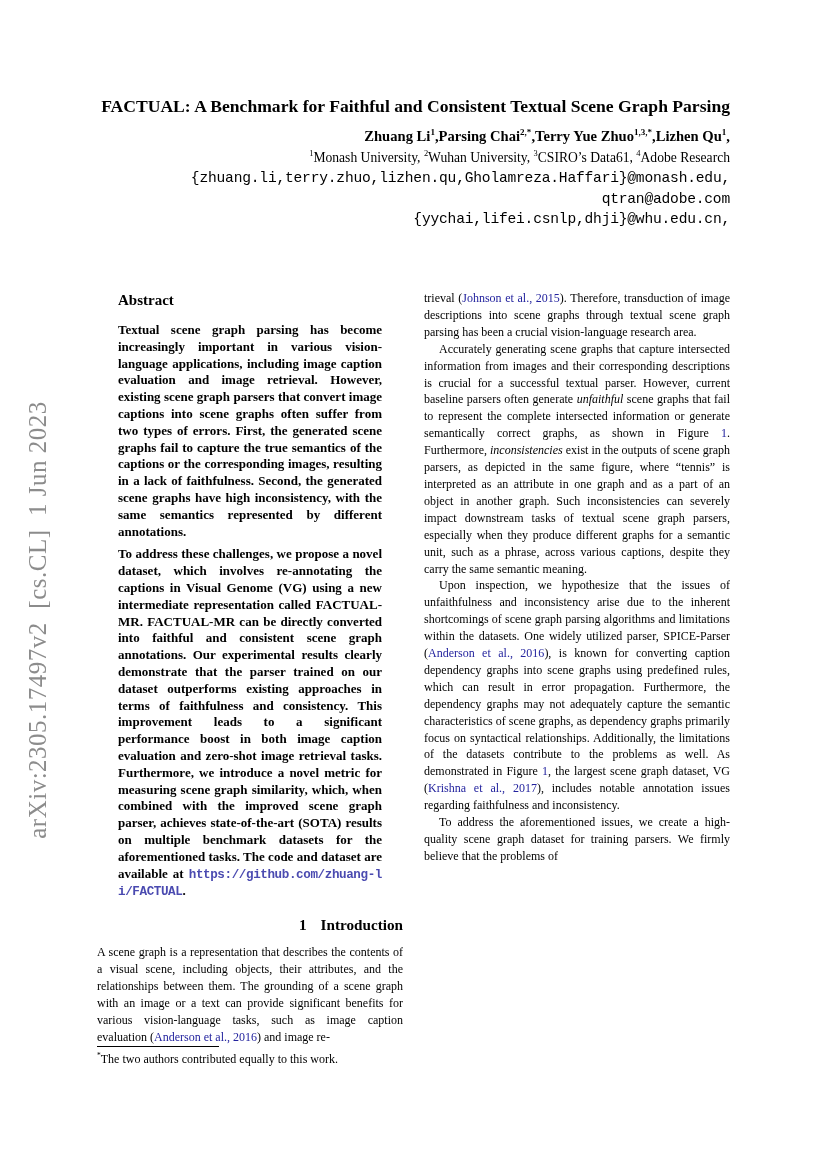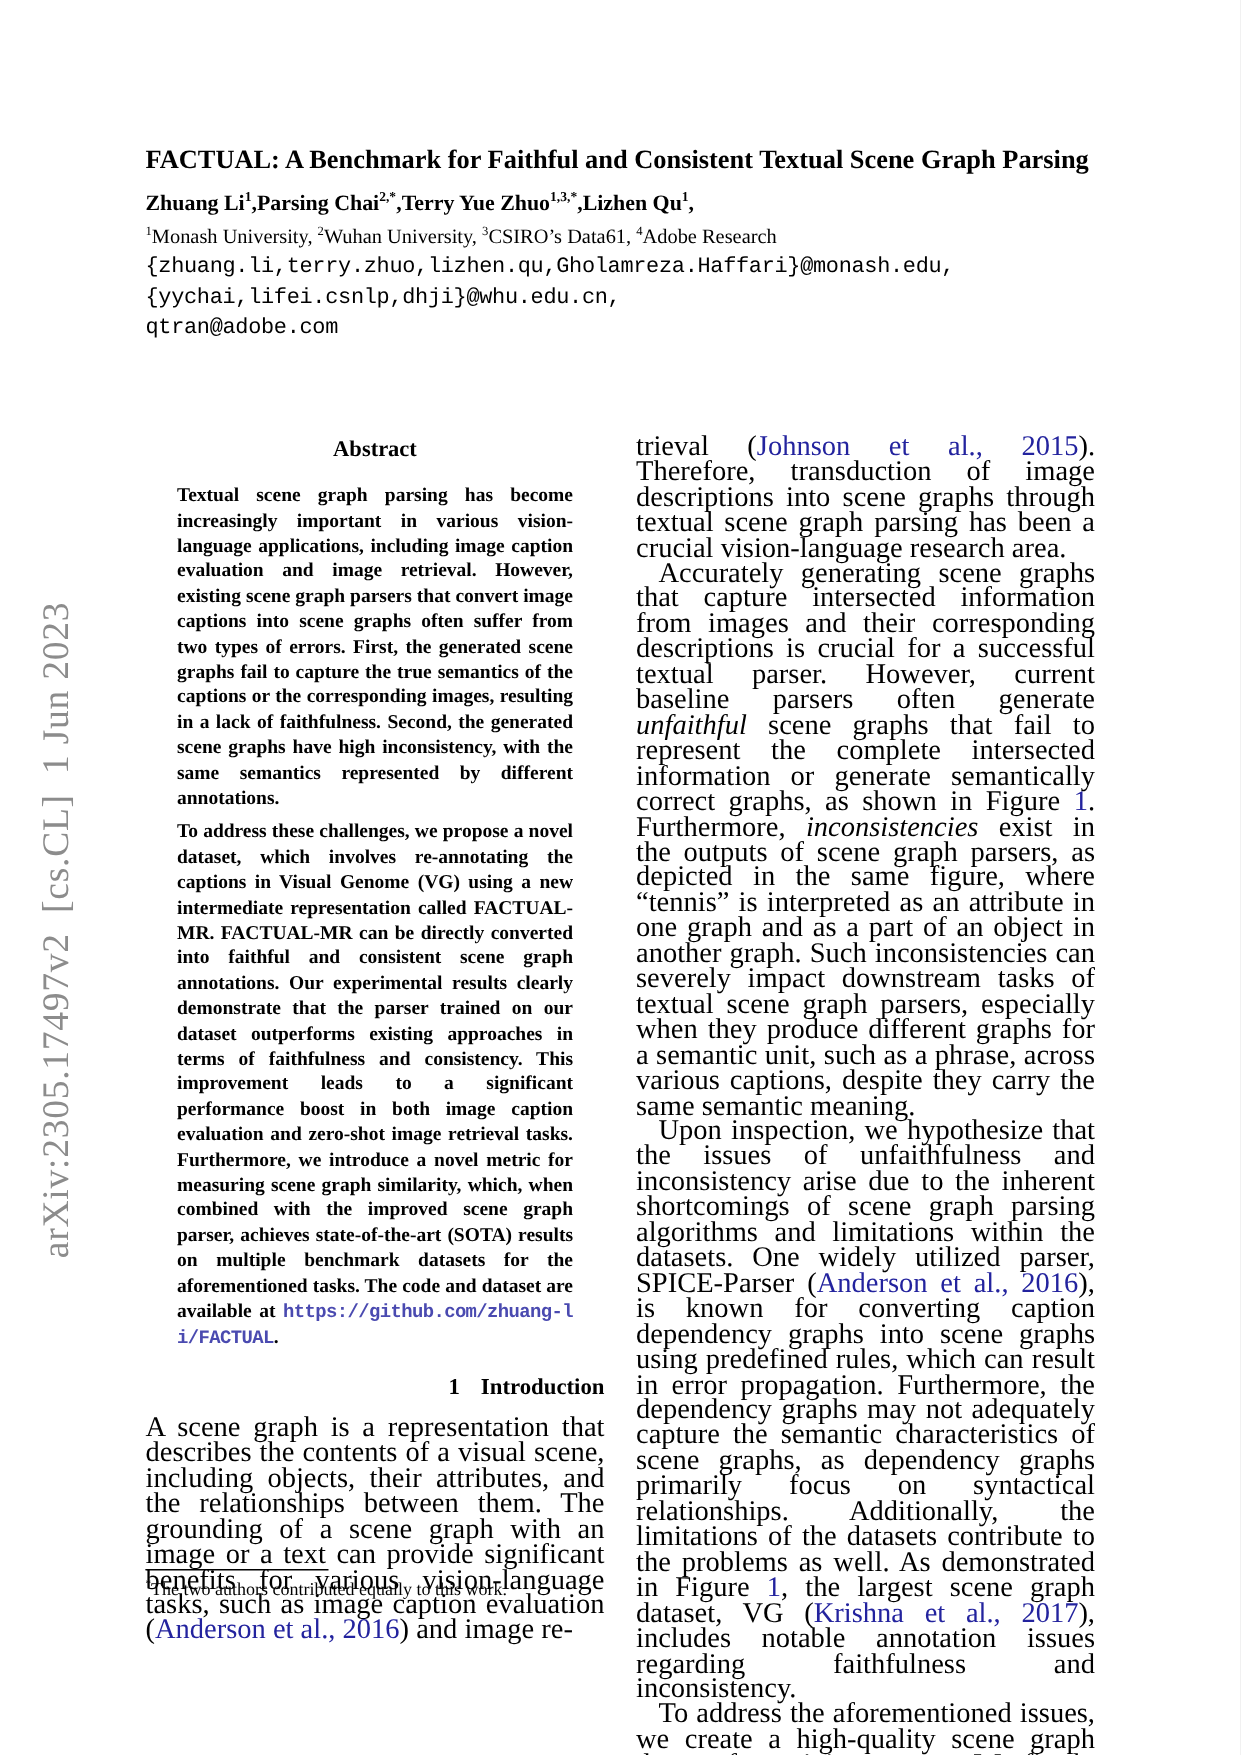--- a/index.html
+++ b/index.html
@@ -16,38 +16,38 @@
   .arxiv-anchor{position:absolute;left:38px;top:620px;width:0;height:0;}
   .arxiv-text{
     position:absolute;left:0;top:0;
     transform:translate(-50%,-50%) rotate(-90deg);
     white-space:pre;
     font-size:25px;
     letter-spacing:0.5px;
     color:var(--watermark,#8c8c8c);
   }
   
-  .header{position:absolute;left:97px;top:95px;width:633px;text-align:left;}
+  .header{position:absolute;left:97px;top:95px;width:633px;text-align:right;}
   .title{font-size:17.6px;font-weight:bold;line-height:1.27;margin:0;}
   .authors{font-size:14.6px;font-weight:bold;line-height:20px;margin-top:9px;}
   .authors .line{white-space:nowrap;}
   .affil{font-size:13.6px;line-height:19px;margin-top:2px;}
   .emails{font-family:Liberation Mono, monospace;font-size:14.6px;line-height:20.5px;margin-top:1px;letter-spacing:-0.2px;}
   .sup{vertical-align:super;font-size:62%;line-height:0;}
   
   .col{position:absolute;width:306px;text-align:justify;}
   .col-left{left:97px;top:292px;}
   .col-right{left:424px;top:290px;}
   .abstract{margin:0 21px;}
-  .abstract-heading{font-size:15px;font-weight:bold;text-align:center;margin:0 0 13px 0;}
+  .abstract-heading{font-size:15px;font-weight:bold;text-align:left;margin:0 0 13px 0;}
   .abs-p{font-size:13px;line-height:16.8px;margin:0;font-weight:bold;}
   .abs-p + .abs-p{margin-top:6px;}
   .sec-heading{font-size:15.2px;font-weight:bold;margin:15px 0 0 0;text-align:right;}
   .sec-heading .sec-num{display:inline-block;margin-right:14px;}
-  .body-p{font-size:19px;line-height:16.9px;margin:0;}
+  .body-p{font-size:12px;line-height:16.9px;margin:0;}
   .body-p.first{margin-top:10px;}
   .body-p.indent{text-indent:15px;}
   .cite{color:var(--cite,#23239e);}
   .em{font-style:italic;}
   .link{
     font-family:"Liberation Mono","DejaVu Sans Mono",monospace;
     font-size:12.6px;letter-spacing:-0.4px;
     color:var(--link,#4a4ab0);
     word-break:break-all;
   }
@@ -66,22 +66,22 @@
   </div>
 
   <div class="header">
     <h1 class="title">FACTUAL: A Benchmark for Faithful and Consistent Textual Scene Graph Parsing</h1>
     <div class="authors">
       <div class="line"><span>Zhuang Li</span><span class="sup">1</span><span>,Parsing Chai</span><span class="sup">2,*</span><span>,Terry Yue Zhuo</span><span class="sup">1,3,*</span><span>,Lizhen Qu</span><span class="sup">1</span><span>,</span></div>
     </div>
     <div class="affil"><span class="sup">1</span><span>Monash University, </span><span class="sup">2</span><span>Wuhan University, </span><span class="sup">3</span><span>CSIRO’s Data61, </span><span class="sup">4</span><span>Adobe Research</span></div>
     <div class="emails">
       <div>{zhuang.li,terry.zhuo,lizhen.qu,Gholamreza.Haffari}@monash.edu,</div>
+      <div>qtran@adobe.com</div>
       <div>{yychai,lifei.csnlp,dhji}@whu.edu.cn,</div>
-      <div>qtran@adobe.com</div>
     </div>
   </div>
 
   <div class="col col-left">
     <div class="abstract">
       <h2 class="abstract-heading">Abstract</h2>
       <p class="abs-p"><span>Textual scene graph parsing has become increasingly important in various vision-language applications, including image caption evaluation and image retrieval. However, existing scene graph parsers that convert image captions into scene graphs often suffer from two types of errors. First, the generated scene graphs fail to capture the true semantics of the captions or the corresponding images, resulting in a lack of faithfulness. Second, the generated scene graphs have high inconsistency, with the same semantics represented by different annotations.</span></p>
       <p class="abs-p"><span>To address these challenges, we propose a novel dataset, which involves re-annotating the captions in Visual Genome (VG) using a new intermediate representation called FACTUAL-MR. FACTUAL-MR can be directly converted into faithful and consistent scene graph annotations. Our experimental results clearly demonstrate that the parser trained on our dataset outperforms existing approaches in terms of faithfulness and consistency. This improvement leads to a significant performance boost in both image caption evaluation and zero-shot image retrieval tasks. Furthermore, we introduce a novel metric for measuring scene graph similarity, which, when combined with the improved scene graph parser, achieves state-of-the-art (SOTA) results on multiple benchmark datasets for the aforementioned tasks. The code and dataset are available at </span><span class="link">https://github.com/zhuang-li/FACTUAL</span><span>.</span></p>
     </div>
     <h2 class="sec-heading">

